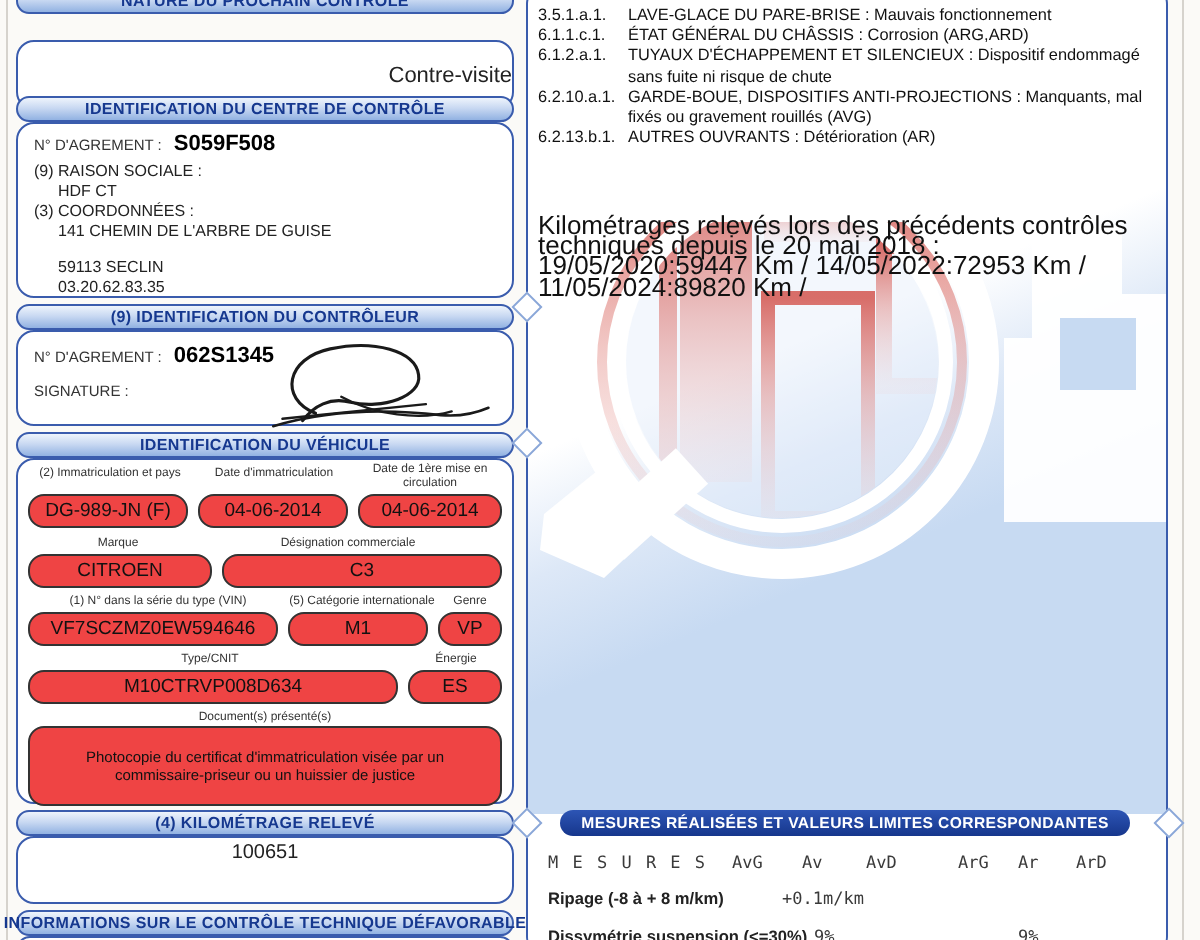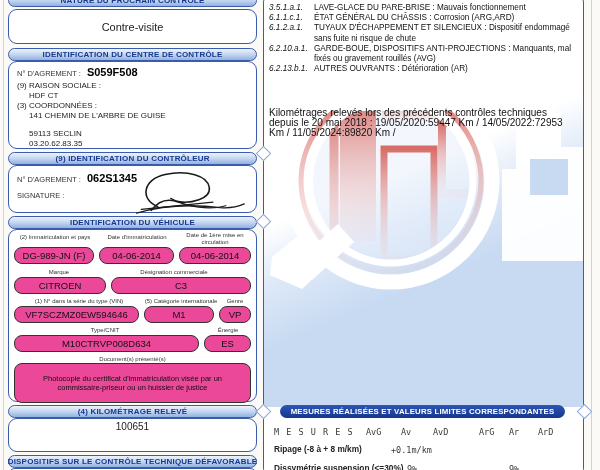--- a/index.html
+++ b/index.html
@@ -24,37 +24,37 @@
     border:1.5px solid #3a5cad;border-radius:9px;background:#fff;z-index:2;
   }
   .ltext{font-size:8px;color:#222;line-height:10px;}
   .lbl-sm{font-size:7.5px;color:#333;}
   .val-bold{font-size:11px;font-weight:bold;color:#000;}
   .indent{padding-left:12px;}
   
   .flabel{position:absolute;font-size:6px;color:#333;text-align:center;line-height:6.5px;}
   .pill{
     position:absolute;box-sizing:border-box;height:17px;
-    border:1.2px solid #333;border-radius:8px;background:#ec4899;
+    border:1.2px solid #333;border-radius:8px;background:#ef4444;
     display:flex;align-items:center;justify-content:center;
     font-size:9.5px;color:#111;white-space:nowrap;
   }
   .pill.tall{height:40px;font-size:7.5px;line-height:9px;white-space:normal;text-align:center;padding:0 8px;}
   
   .panel{
     position:absolute;left:263px;top:-8px;width:321px;height:486px;box-sizing:border-box;
     border:1.6px solid #3a5cad;border-radius:10px;
     background:linear-gradient(337deg,#c7daf2 0%,#c7daf2 42%,#dde8f7 52%,#ffffff 62%,#ffffff 100%);
     overflow:hidden;z-index:1;
   }
   .defects{position:absolute;left:5px;right:4px;top:10px;z-index:2;}
   .ditem{display:flex;font-size:8.2px;line-height:10.2px;color:#111;}
-  .dcode{flex:0 0 45px;font-style:italic;}
+  .dcode{flex:0 0 45px;}
   .dtext{flex:1;}
-  .kmhist{position:absolute;left:5px;right:6px;top:115px;font-size:10px;line-height:10.2px;color:#111;z-index:2;}
+  .kmhist{position:absolute;left:5px;right:6px;top:115px;font-size:13px;line-height:10.2px;color:#111;z-index:2;}
   .watermark{position:absolute;left:0;top:118px;width:321px;height:296px;z-index:1;}
   .mwhite{position:absolute;left:0;right:0;top:414px;bottom:0;background:#fff;z-index:2;}
   .mbar{
     position:absolute;left:16px;right:18px;top:412px;height:13px;z-index:4;
     background:linear-gradient(#2d55b5,#16368c);border-radius:7px;
     display:flex;align-items:center;justify-content:center;
     color:#fff;font-size:7.8px;font-weight:bold;letter-spacing:.2px;white-space:nowrap;
   }
   .mtable{position:absolute;left:0;right:0;top:426px;height:60px;z-index:3;}
   .mono{font-family:"DejaVu Sans Mono",monospace;font-size:8.5px;color:#3a3a3a;position:absolute;white-space:nowrap;}
@@ -65,21 +65,21 @@
 </style>
 </head>
 <body>
 
 <div class="page-edge" style="left:3px;"></div>
 <div class="page-edge" style="left:591px;"></div>
 
 <div class="hbar" style="top:-6px;">
   <span>NATURE DU PROCHAIN CONTROLE</span>
 </div>
-<div class="lbox" style="top:9px;height:35px;display:flex;align-items:center;justify-content:center;">
+<div class="lbox" style="top:20px;height:35px;display:flex;align-items:center;justify-content:flex-end;">
   <span style="font-size:11px;color:#222;">Contre-visite</span>
 </div>
 
 <div class="hbar" style="top:48px;text-align:right;">
   <span>IDENTIFICATION DU CENTRE DE CONTRÔLE</span>
 </div>
 <div class="lbox" style="top:61px;height:88px;padding:4px 8px;">
   <div style="display:flex;align-items:baseline;gap:6px;">
     <span class="lbl-sm">N° D'AGREMENT :</span>
     <span class="val-bold">S059F508</span>
@@ -146,21 +146,21 @@
 </div>
 
 <div class="hbar" style="top:405px;">
   <span>(4) KILOMÉTRAGE RELEVÉ</span>
 </div>
 <div class="lbox" style="top:418px;height:34px;display:flex;align-items:flex-start;justify-content:center;padding-top:2px;box-sizing:border-box;">
   <span style="font-size:10px;color:#222;">100651</span>
 </div>
 
 <div class="hbar" style="top:455px;">
-  <span>DISPOSITIFS SUR LE CONTRÔLE TECHNIQUE DÉFAVORABLE</span>
+  <span>INFORMATIONS SUR LE CONTRÔLE TECHNIQUE DÉFAVORABLE</span>
 </div>
 <div class="lbox" style="top:468px;height:14px;"></div>
 
 <div class="panel">
 
   <svg class="watermark" viewBox="0 0 321 296">
     <defs>
       <linearGradient id="redfade" x1="0" y1="0" x2="0" y2="1">
         <stop offset="0" stop-color="#d14b44" stop-opacity="0.8"></stop>
         <stop offset="0.45" stop-color="#e0817b" stop-opacity="0.45"></stop>

